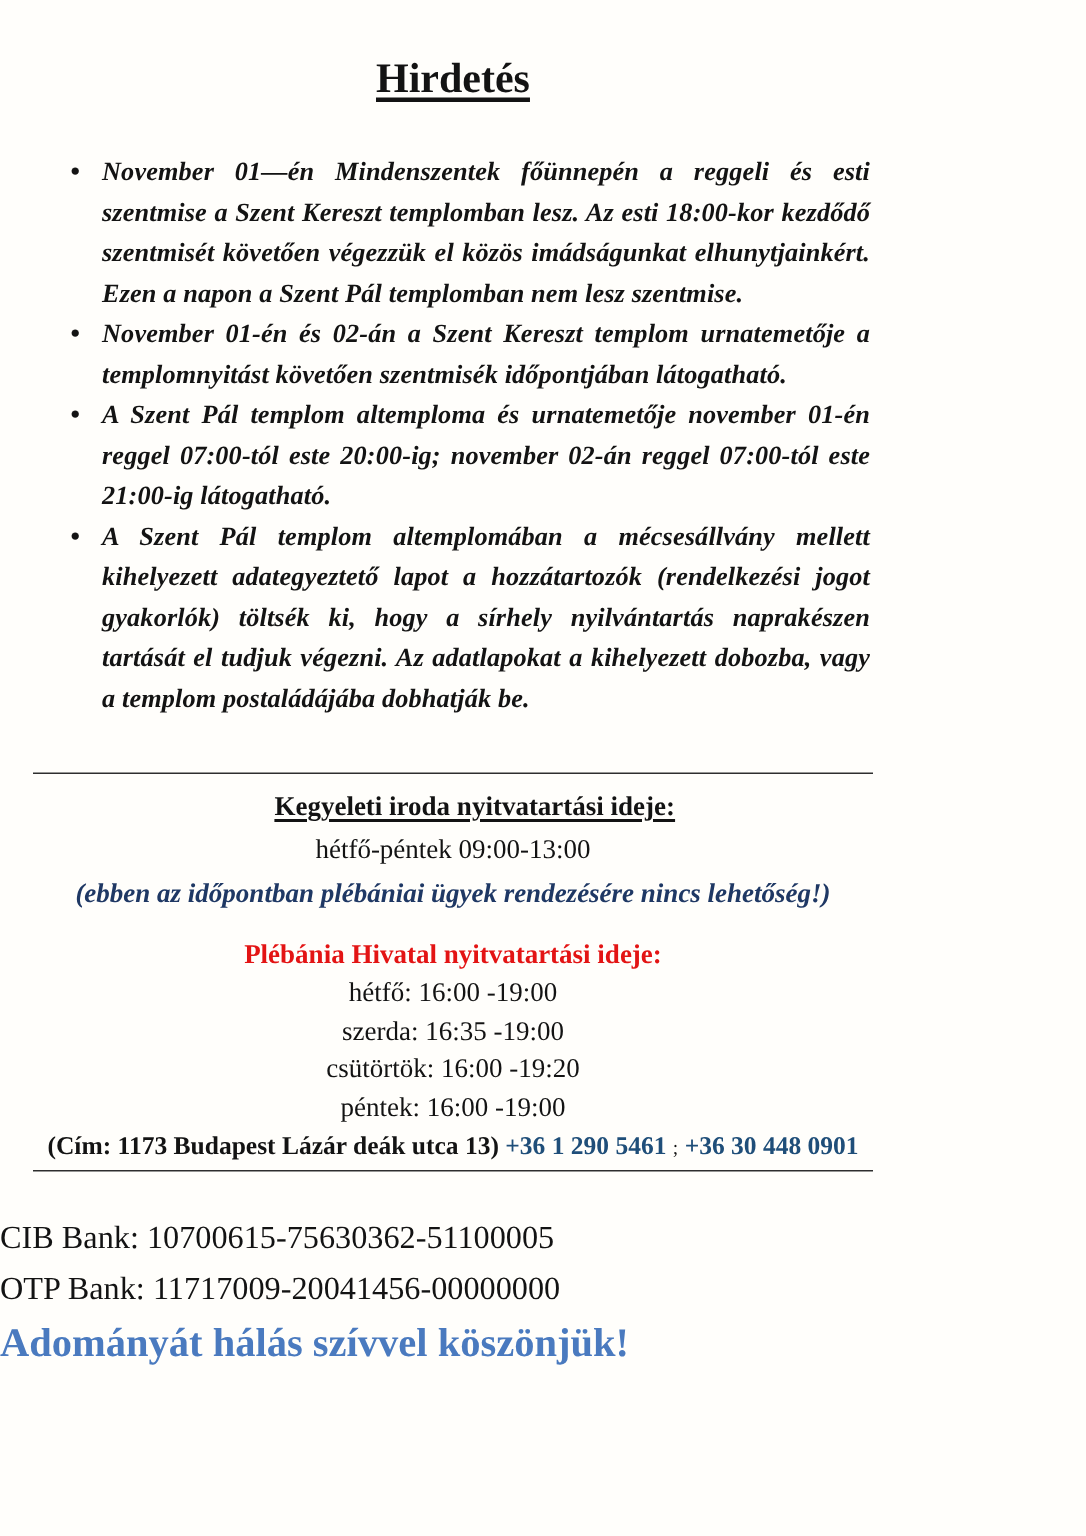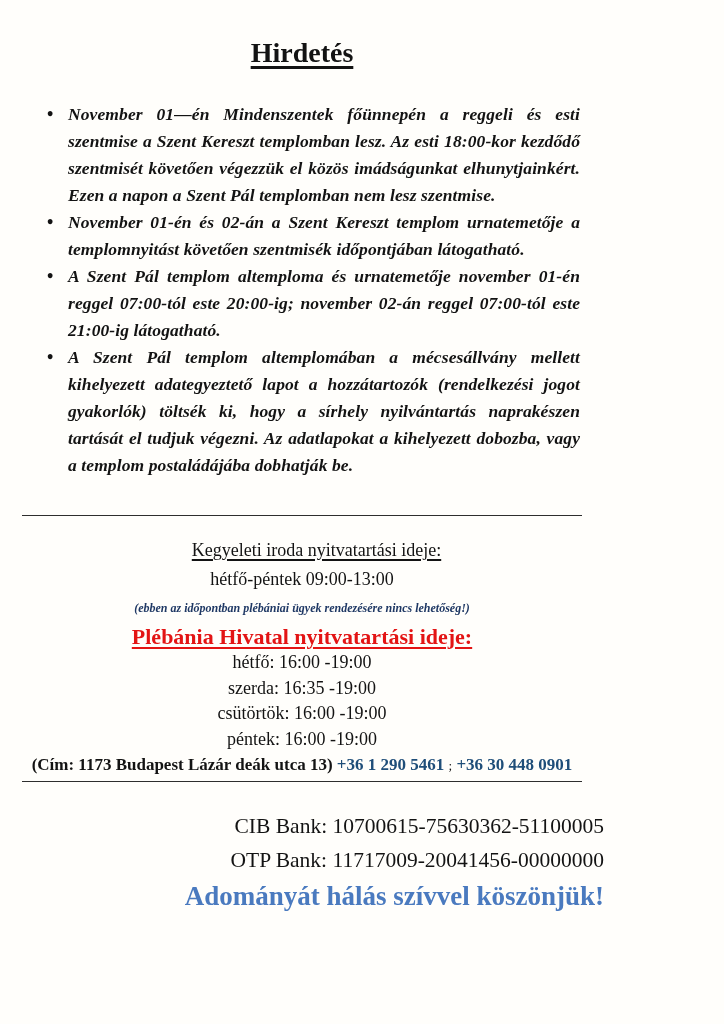--- a/index.html
+++ b/index.html
@@ -52,46 +52,45 @@
     border: none;
     border-top: 1.6px solid #2e2e2e;
     margin: 0 22px;
   }
   .rule-1 { margin-top: 36px; }
   .rule-2 { margin-top: 3px; }
   
   .office-section { text-align: center; }
   .line { line-height: 26px; }
   .kegyeleti-heading {
-    margin-top: 21px;
+    margin-top: 8px;
     font-size: 18px;
-    font-weight: normal;
+    font-weight: bold;
     text-decoration: underline;
     text-decoration-thickness: 1.5px;
     text-underline-offset: 3px;
     padding-left: 29px;
   }
   .office-hours-line {
     margin-top: 3px;
     font-size: 18px;
   }
   .parish-note {
     margin-top: 4px;
-    font-size: 12px;
+    font-size: 18px;
     line-height: 24px;
     font-weight: bold;
     font-style: italic;
     color: var(--navy);
   }
   .parish-heading {
-    margin-top: 4px;
-    font-size: 22px;
+    margin-top: 16px;
+    font-size: 18px;
     font-weight: bold;
     color: var(--red);
-    text-decoration: underline;
     text-decoration-thickness: 1.5px;
     text-underline-offset: 3px;
   }
   .day-line { font-size: 18px; line-height: 25.6px; }
   .day-line.closed {
     font-weight: bold;
     color: var(--red);
   }
   .address-line {
     font-size: 17px;
@@ -100,21 +99,21 @@
   }
   .phone-link {
     color: var(--linkblue);
     font-weight: bold;
     cursor: pointer;
   }
   .phone-sep { font-size: 13px; font-weight: normal; }
   
   .donation-section {
     margin-top: 31px;
-    text-align: right;
+    text-align: left;
   }
   .bank-line {
     font-size: 21.5px;
     line-height: 26px;
     margin-bottom: 8px;
   }
   .thanks-line {
     margin-top: 5px;
     font-size: 27px;
     font-weight: bold;
@@ -149,21 +148,21 @@
 
   <hr class="rule rule-1">
 
   <div class="office-section">
     <div class="line kegyeleti-heading">Kegyeleti iroda nyitvatartási ideje:</div>
     <div class="line office-hours-line">hétfő-péntek 09:00-13:00</div>
     <div class="line parish-note">(ebben az időpontban plébániai ügyek rendezésére nincs lehetőség!)</div>
     <div class="line parish-heading">Plébánia Hivatal nyitvatartási ideje:</div>
     <div class="day-line">hétfő: 16:00 -19:00</div>
     <div class="day-line">szerda: 16:35 -19:00</div>
-    <div class="day-line">csütörtök: 16:00 -19:00</div>
+    <div class="day-line">csütörtök: 16:00 -19:20</div>
     <div class="day-line">péntek: 16:00 -19:00</div>
     <div class="address-line">
       <span>(Cím: 1173 Budapest Lázár deák utca 13)</span>
       <a class="phone-link">+36 1 290 5461</a>
       <span class="phone-sep">;</span>
       <a class="phone-link">+36 30 448 0901</a>
     </div>
   </div>
 
   <hr class="rule rule-2">

